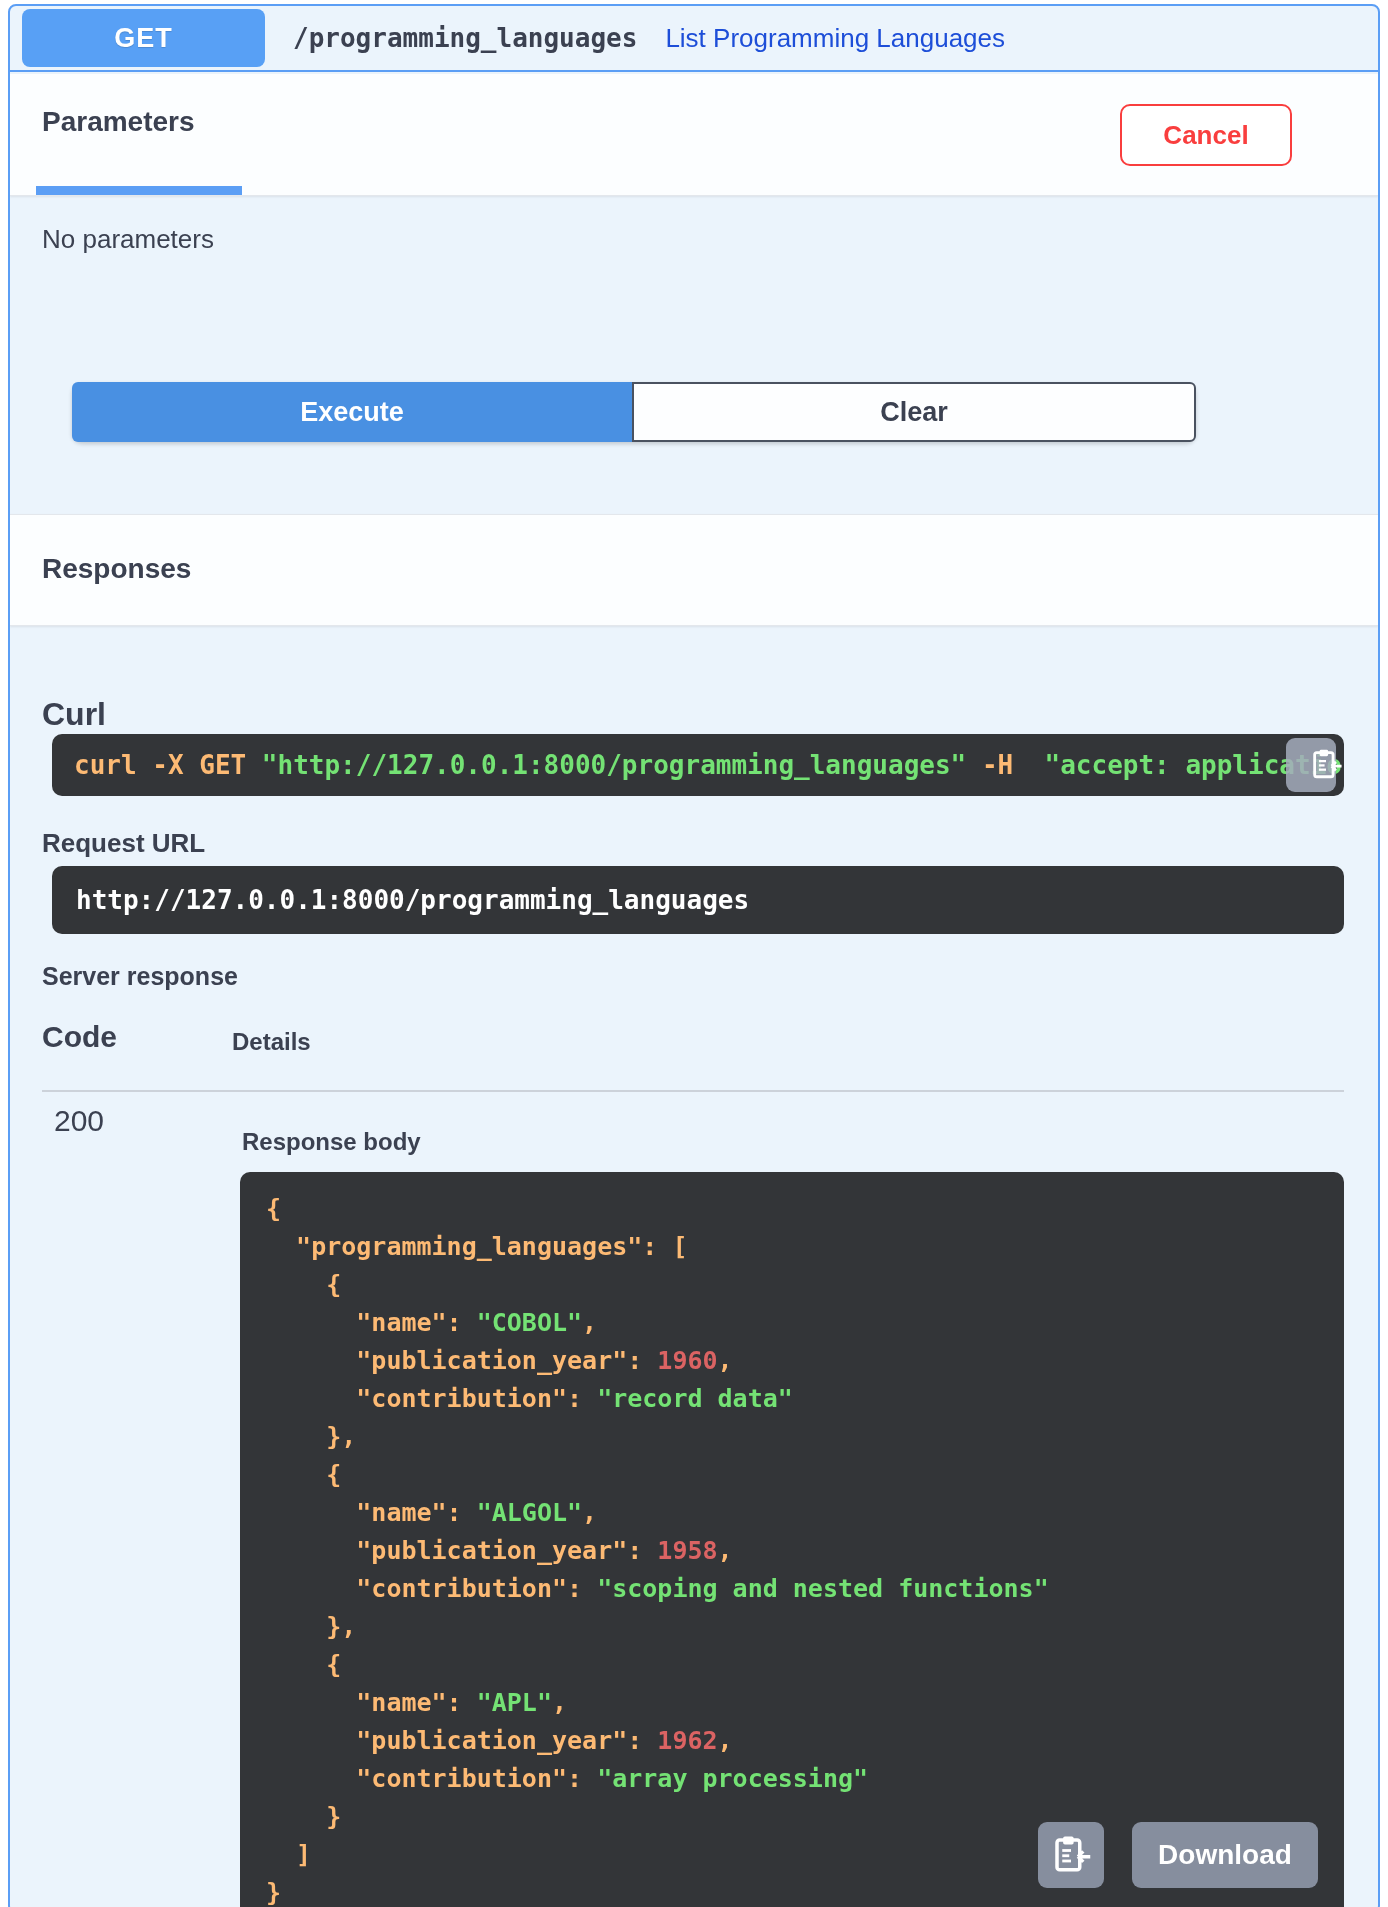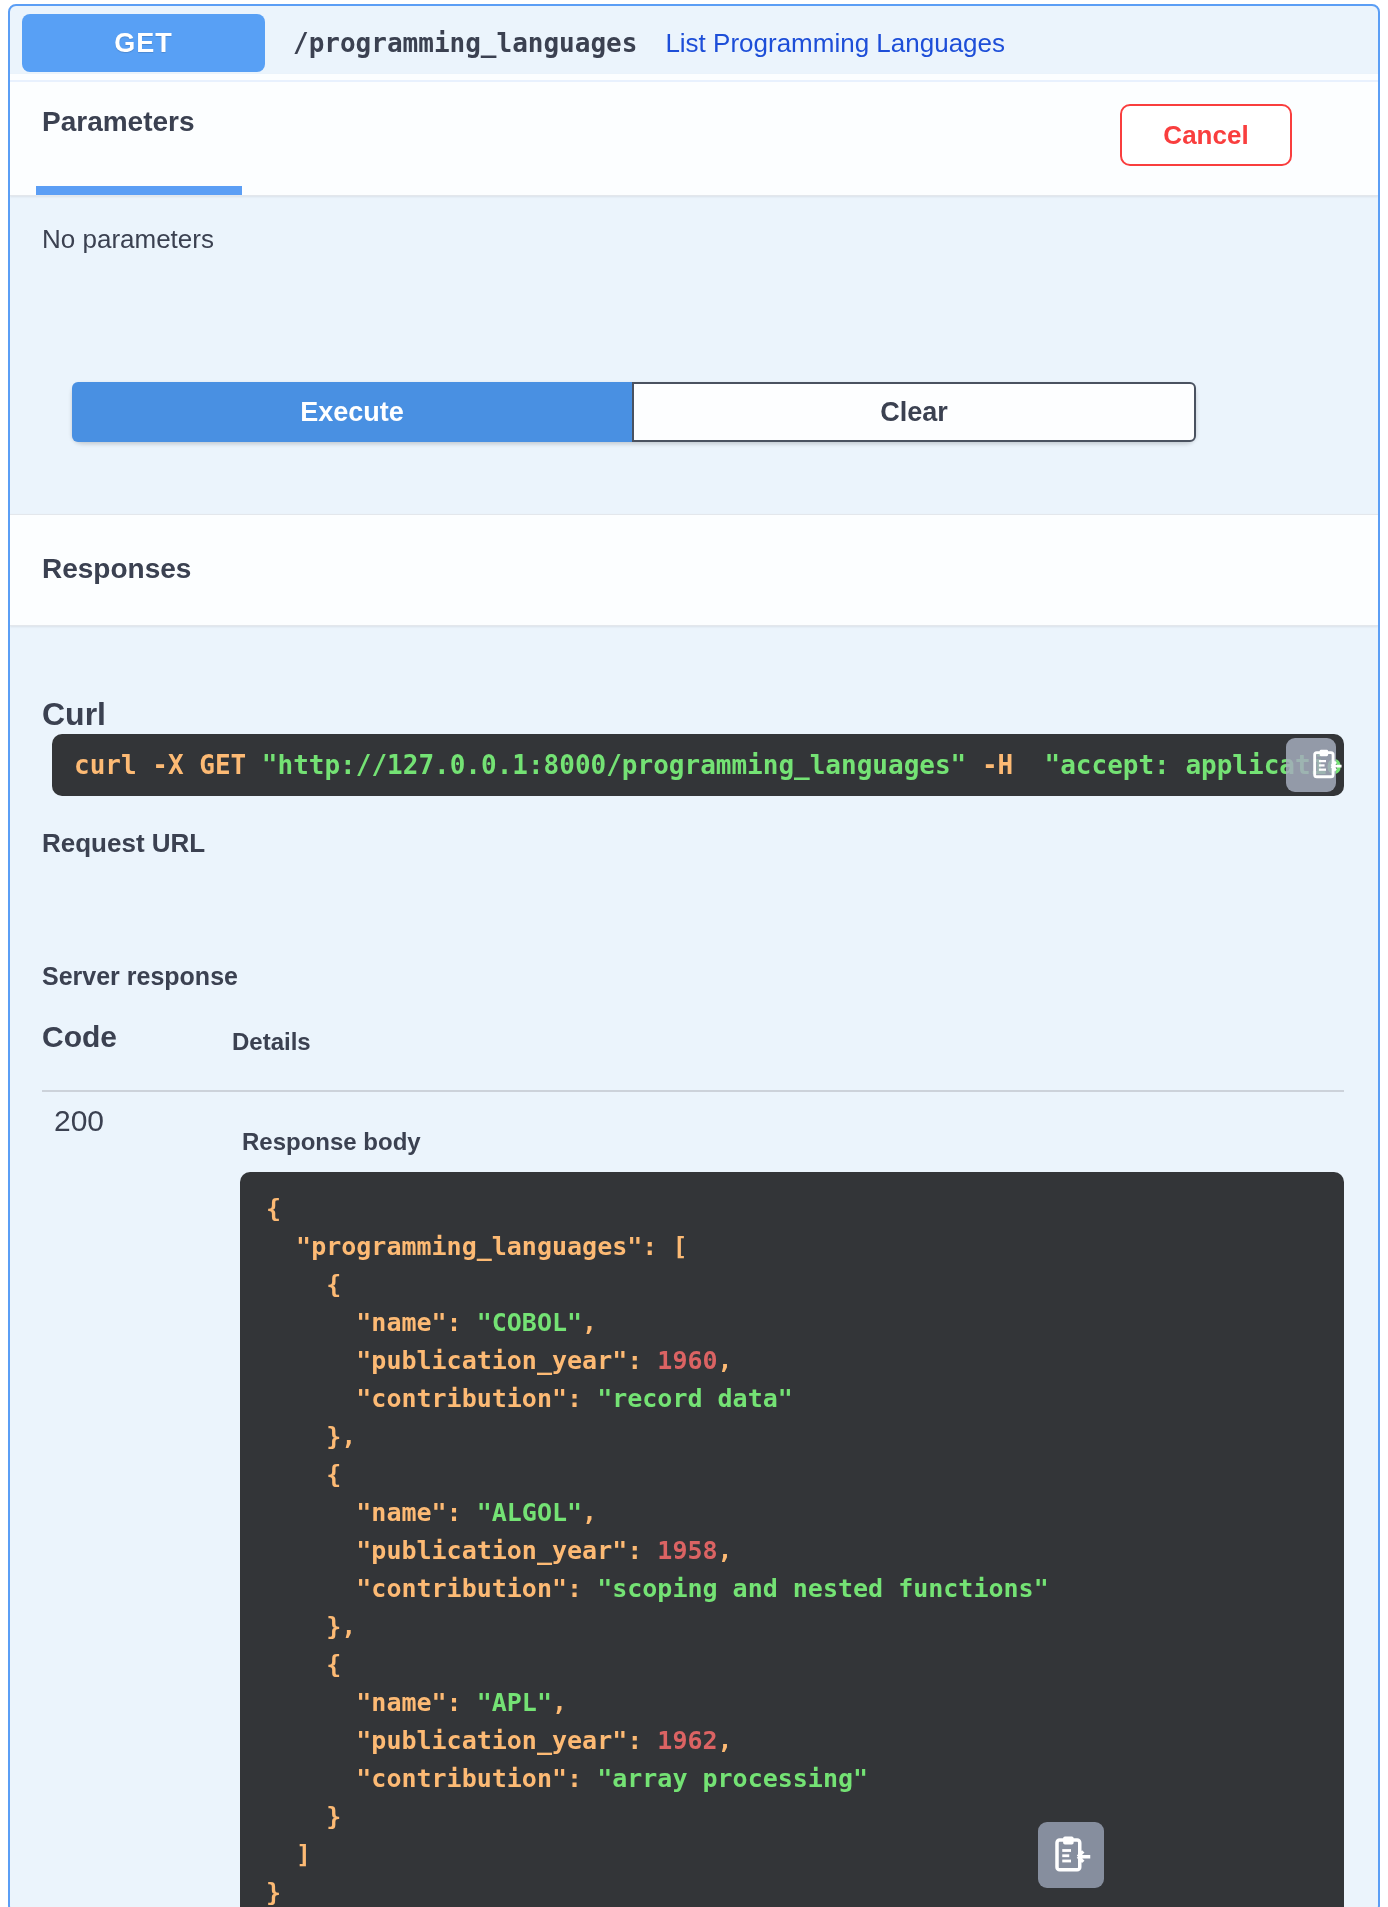--- a/index.html
+++ b/index.html
@@ -7,21 +7,21 @@
               font-family:"Liberation Sans", sans-serif; color:#3b4151; }
 
   .opblock {
     position:absolute; left:8px; top:4px; width:1372px; height:1910px;
     background:#ebf4fc; border:2px solid #5b9ef5; border-radius:8px;
     overflow:hidden;
   }
 
   
   .summary {
-    position:absolute; left:0; top:0; width:100%; height:76px;
+    position:absolute; left:0; top:0; width:100%; height:66px;
     display:flex; align-items:center; gap:28px; padding-left:12px;
     border-bottom:2px solid #5b9ef5; cursor:pointer;
   }
   .method-badge {
     width:243px; height:58px; background:#58a0f5; border-radius:8px;
     color:#fff; font-weight:bold; font-size:27px; letter-spacing:1px;
     display:flex; align-items:center; justify-content:center;
     text-shadow:0 1px 1px rgba(0,0,0,.15);
   }
   .path { font-family:"DejaVu Sans Mono", monospace; font-weight:bold; font-size:26px; }
@@ -148,20 +148,21 @@
           <line x1="7" y1="10" x2="12" y2="10" stroke="#fff" stroke-width="1.6"></line>
           <line x1="7" y1="13" x2="11" y2="13" stroke="#fff" stroke-width="1.6"></line>
           <line x1="7" y1="16" x2="12" y2="16" stroke="#fff" stroke-width="1.6"></line>
           <path d="M23 13.5 h-7 m0 0 l3 -3 m-3 3 l3 3" fill="none" stroke="#fff" stroke-width="2"></path>
         </svg>
       </span>
     </button>
   </div>
 
   <div class="small-label requrl-label">Request URL</div>
+  <div class="dark-block requrl-block">http://127.0.0.1:8000/programming_languages</div>
 
   <div class="small-label server-label">Server response</div>
   <div class="small-label code-header">Code</div>
   <div class="small-label details-header">Details</div>
   <div class="table-divider"></div>
 
   <div class="status-code">200</div>
   <div class="small-label resp-body-label">Response body</div>
 
   <div class="dark-block resp-block"><div class="code-line"><span class="tok-plain">{</span></div><div class="code-line"><span class="tok-plain">  "programming_languages": [</span></div><div class="code-line"><span class="tok-plain">    {</span></div><div class="code-line"><span class="tok-plain">      "name": </span><span class="tok-string">"COBOL"</span><span class="tok-plain">,</span></div><div class="code-line"><span class="tok-plain">      "publication_year": </span><span class="tok-number">1960</span><span class="tok-plain">,</span></div><div class="code-line"><span class="tok-plain">      "contribution": </span><span class="tok-string">"record data"</span></div><div class="code-line"><span class="tok-plain">    },</span></div><div class="code-line"><span class="tok-plain">    {</span></div><div class="code-line"><span class="tok-plain">      "name": </span><span class="tok-string">"ALGOL"</span><span class="tok-plain">,</span></div><div class="code-line"><span class="tok-plain">      "publication_year": </span><span class="tok-number">1958</span><span class="tok-plain">,</span></div><div class="code-line"><span class="tok-plain">      "contribution": </span><span class="tok-string">"scoping and nested functions"</span></div><div class="code-line"><span class="tok-plain">    },</span></div><div class="code-line"><span class="tok-plain">    {</span></div><div class="code-line"><span class="tok-plain">      "name": </span><span class="tok-string">"APL"</span><span class="tok-plain">,</span></div><div class="code-line"><span class="tok-plain">      "publication_year": </span><span class="tok-number">1962</span><span class="tok-plain">,</span></div><div class="code-line"><span class="tok-plain">      "contribution": </span><span class="tok-string">"array processing"</span></div><div class="code-line"><span class="tok-plain">    }</span></div><div class="code-line"><span class="tok-plain">  ]</span></div><div class="code-line"><span class="tok-plain">}</span></div></div>
@@ -171,14 +172,15 @@
       <svg viewBox="0 0 24 24" width="42" height="42">
         <rect x="4" y="4" width="13" height="17" rx="1.5" fill="none" stroke="#fff" stroke-width="2"></rect>
         <rect x="7.5" y="2" width="6" height="4.5" rx="1" fill="#fff"></rect>
         <line x1="7" y1="10" x2="12" y2="10" stroke="#fff" stroke-width="1.6"></line>
         <line x1="7" y1="13" x2="11" y2="13" stroke="#fff" stroke-width="1.6"></line>
         <line x1="7" y1="16" x2="12" y2="16" stroke="#fff" stroke-width="1.6"></line>
         <path d="M23 13.5 h-7 m0 0 l3 -3 m-3 3 l3 3" fill="none" stroke="#fff" stroke-width="2"></path>
       </svg>
     </span>
   </button>
+  <button class="download-btn">Download</button>
 
 </div>
 
 </body></html>

